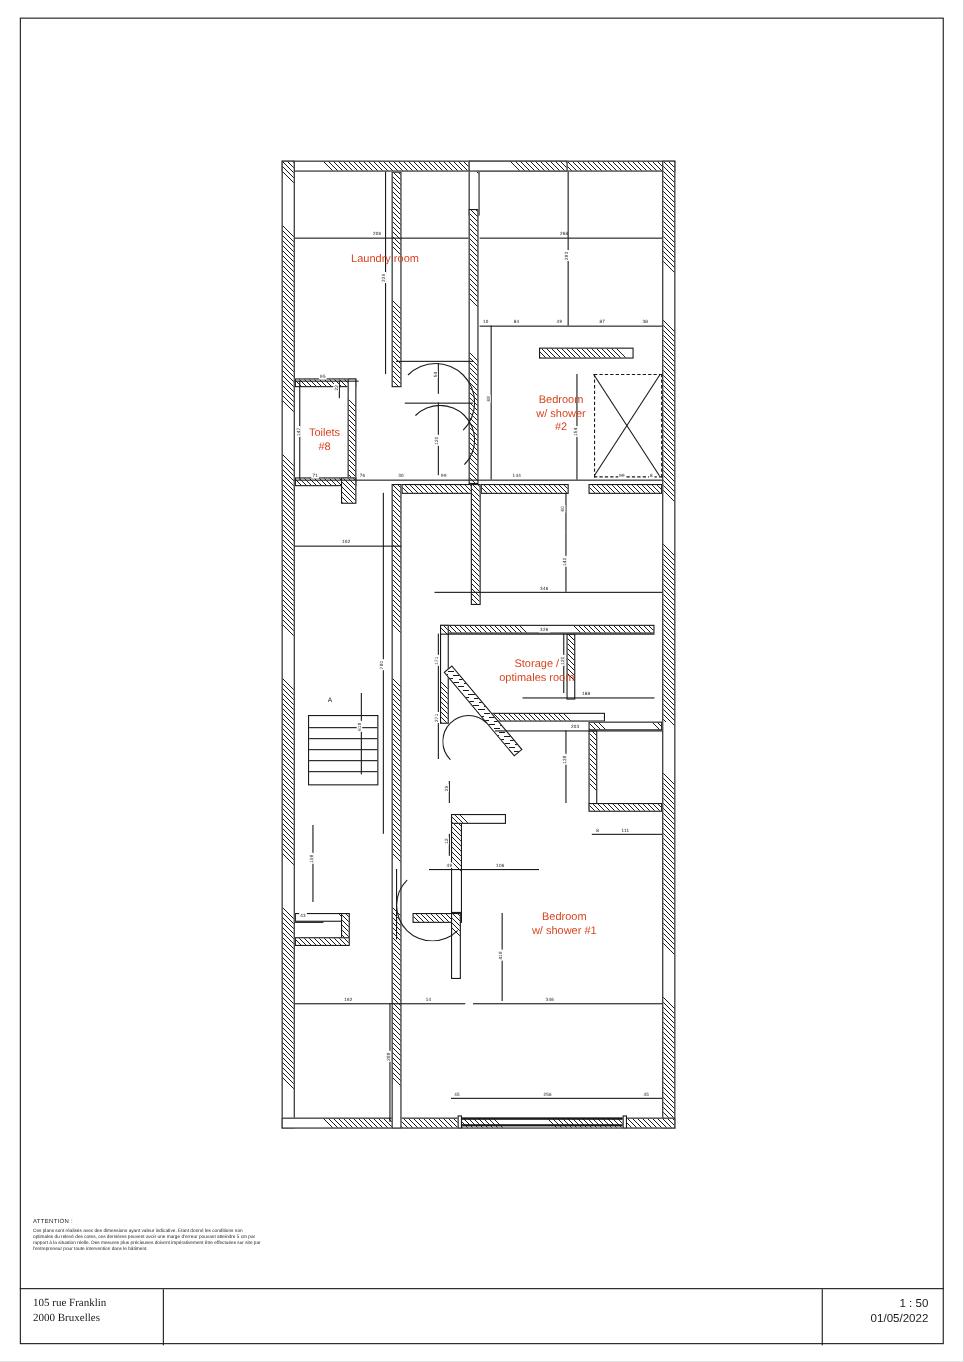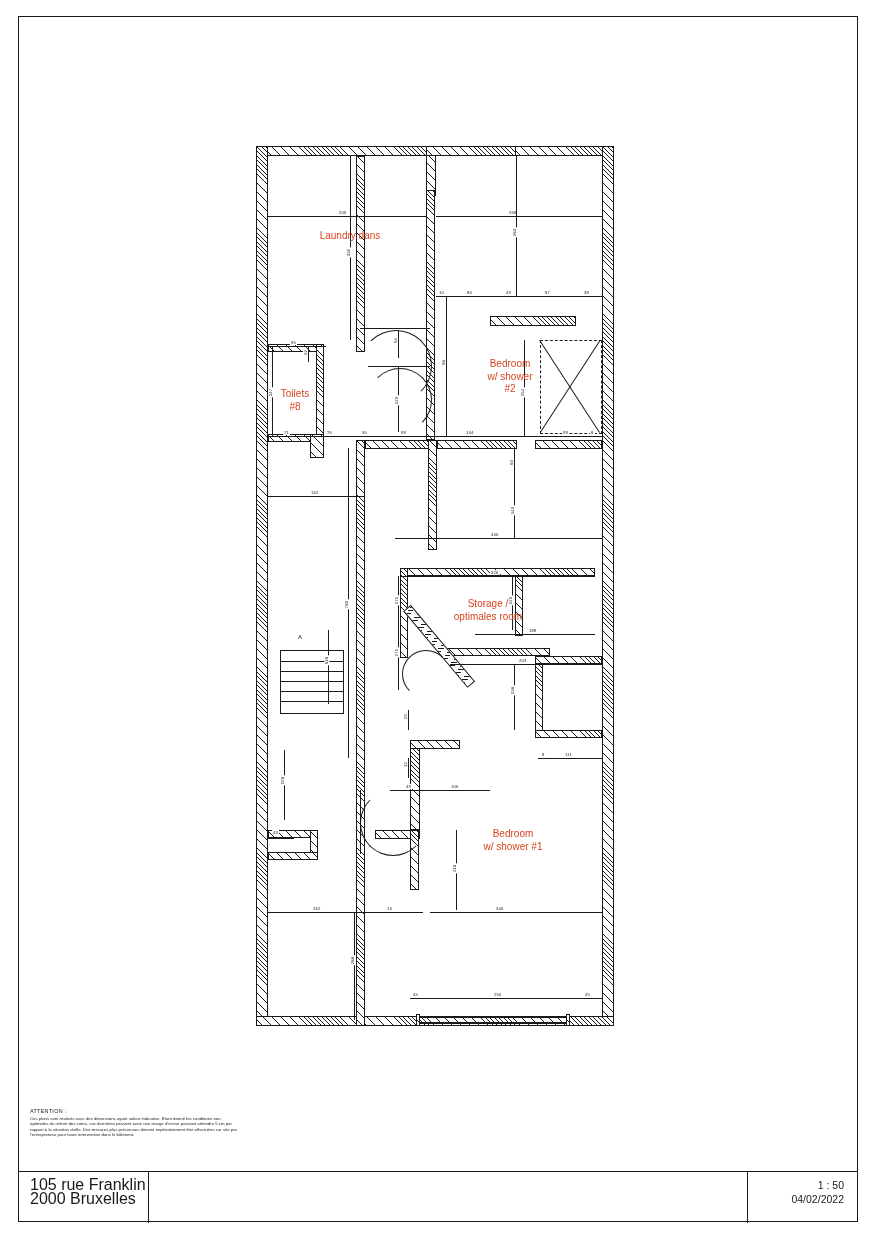--- a/index.html
+++ b/index.html
@@ -28,21 +28,21 @@
   .dimlabel.vert{transform:rotate(-90deg);transform-origin:center center;}
   .roomlabel{position:absolute;color:#d8441f;font-size:10px;line-height:12.5px;text-align:center;}
   .door{position:absolute;border:0.7px solid #1a1a1a;border-radius:50%;background:transparent;}
   .leaf{position:absolute;background:#1a1a1a;}
   .thinline{position:absolute;background:#1a1a1a;}
   
   #attention{position:absolute;left:30px;top:1108px;width:210px;color:#1a1a1a;}
   #attention .at-title{font-size:5.4px;letter-spacing:.3px;margin-bottom:2px;}
   #attention .at-body{font-size:4.3px;line-height:5.4px;}
   #titleblock{position:absolute;left:18px;top:1171px;width:840px;height:51px;border-top:1px solid #1a1a1a;box-sizing:border-box;}
-  #tb-left{position:absolute;left:12px;top:6px;font-size:16px;line-height:14px;color:#1a1a1a;}
+  #tb-left{position:absolute;left:12px;top:6px;font-size:10px;line-height:14px;color:#1a1a1a;font-family:Liberation Serif, serif;}
   #tb-center{position:absolute;left:0;right:0;top:12px;text-align:center;font-size:20px;color:#1a1a1a;}
   #tb-right{position:absolute;right:14px;top:6px;text-align:right;font-size:10.5px;line-height:14px;color:#1a1a1a;}
   #tb-divider-left{position:absolute;left:130px;top:0;width:1px;height:51px;background:#1a1a1a;}
   #tb-divider-right{position:absolute;right:110px;top:0;width:1px;height:51px;background:#1a1a1a;}
 </style>
 </head>
 <body>
 
 <div id="sheet">
   <div id="border"></div>
@@ -239,21 +239,21 @@
 
     <div class="dimv" style="left:34px;top:610px;height:70px;"></div>
     <div class="dimlabel vert" style="left:28px;top:638px;">198</div>
 
     <div class="dimv" style="left:206px;top:690px;height:80px;"></div>
     <div class="dimlabel vert" style="left:200px;top:726px;">418</div>
 
     <div class="dimv" style="left:104px;top:772px;height:108px;"></div>
     <div class="dimlabel vert" style="left:98px;top:818px;">288</div>
 
-    <div class="roomlabel" style="left:45px;top:90px;width:110px;">Laundry dans</div>
+    <div class="roomlabel" style="left:45px;top:90px;width:110px;">Laundry room</div>
     <div class="roomlabel" style="left:10px;top:248px;width:70px;white-space:pre-line;">Toilets
 #8</div>
     <div class="roomlabel" style="left:215px;top:218px;width:90px;white-space:pre-line;">Bedroom
 w/ shower
 #2</div>
     <div class="roomlabel" style="left:178px;top:458px;width:120px;white-space:pre-line;">Storage /
 optimales room</div>
     <div class="roomlabel" style="left:208px;top:688px;width:110px;white-space:pre-line;">Bedroom
 w/ shower #1</div>
   </div>
@@ -265,16 +265,16 @@
 
   <div id="titleblock">
     <div id="tb-divider-left"></div>
     <div id="tb-divider-right"></div>
     <div id="tb-left">
       <div>105 rue Franklin</div>
       <div>2000 Bruxelles</div>
     </div>
     <div id="tb-right">
       <div>1 : 50</div>
-      <div>04/02/2022</div>
+      <div>01/05/2022</div>
     </div>
   </div>
 </div>
 
 </body></html>

